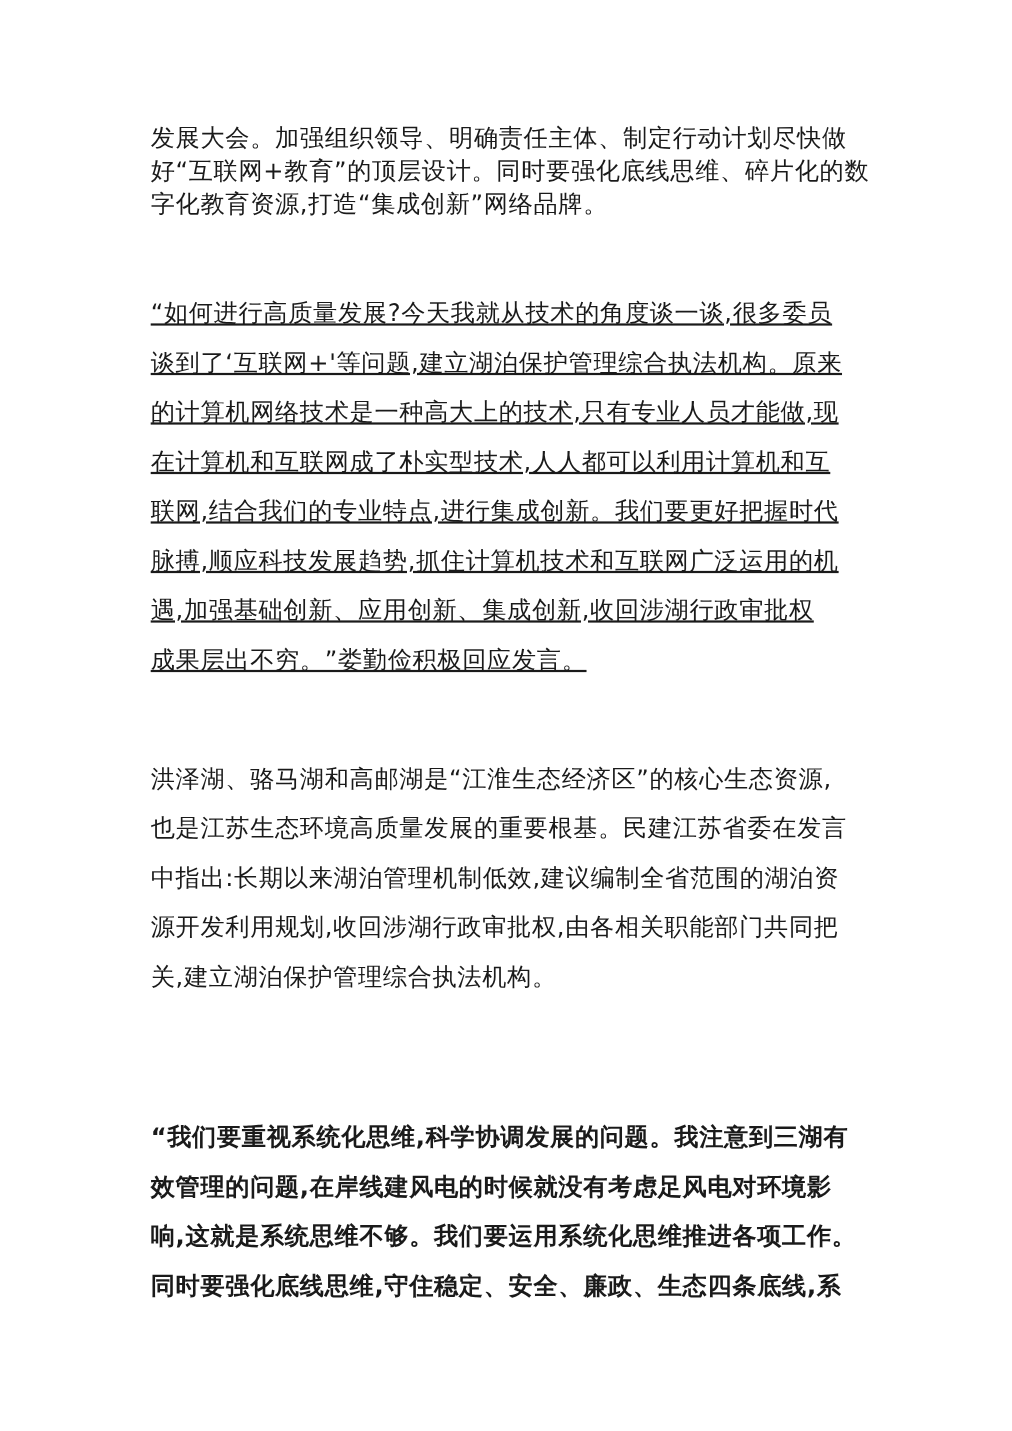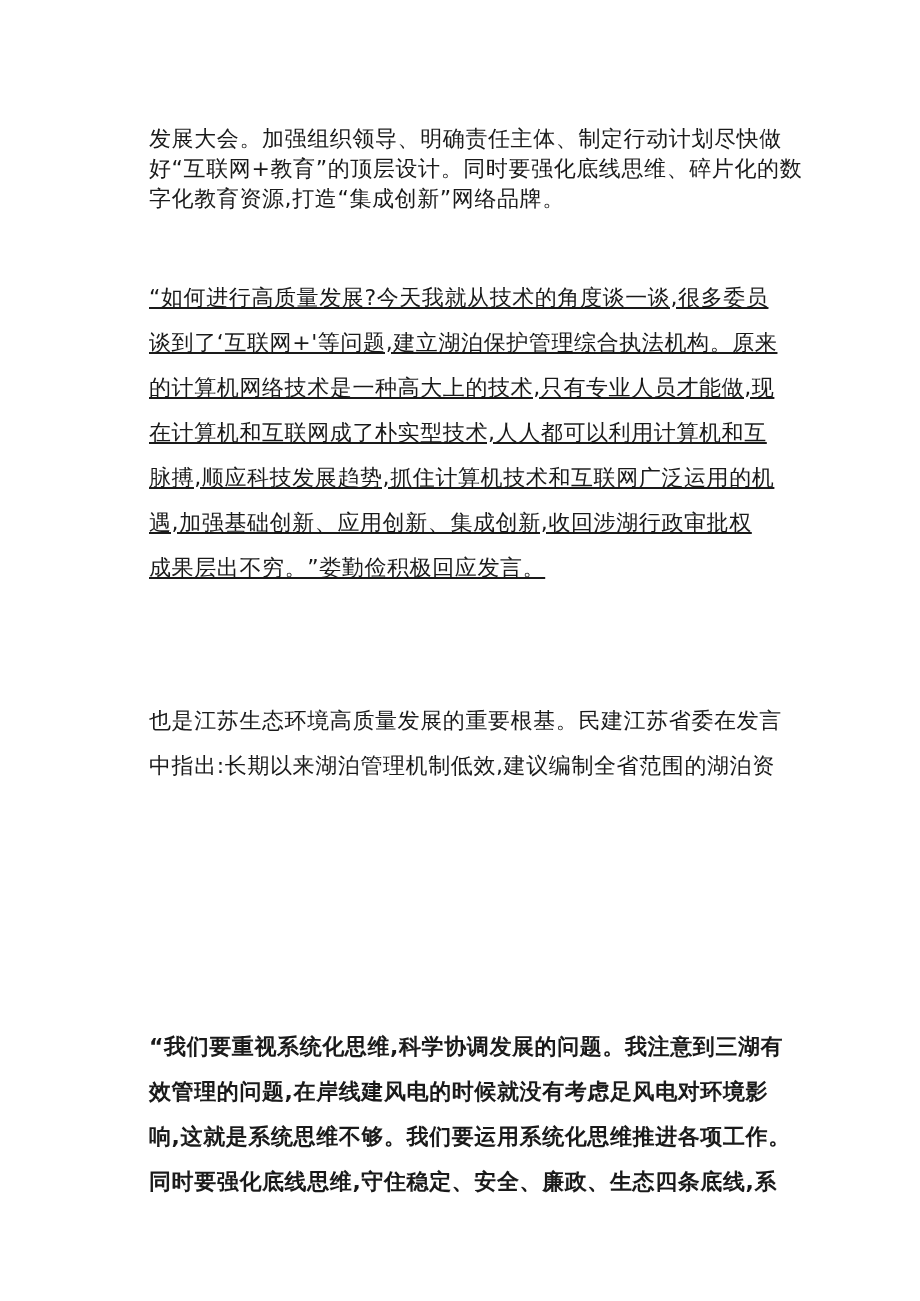--- a/index.html
+++ b/index.html
@@ -1,19 +1,19 @@
 <!DOCTYPE html>
 <html><head>
 <meta charset="utf-8">
 <style>
   html, body { margin: 0; padding: 0; background: #ffffff; }
   body { width: 920px; height: 1301px; position: relative; overflow: hidden;
          font-family: "DejaVu Sans", "Liberation Sans", sans-serif; color: #1a1a1a; }
   .page { position: absolute; left: 137px; top: 0; width: 672px; }
-  .para { position: absolute; left: 0; width: 672px; margin: 12px;
+  .para { position: absolute; left: 0; width: 672px; margin: 0;
           font-size: 22px; letter-spacing: 0.6px; white-space: nowrap; }
   .line { display: block; }
   .p1 { top: 112px; line-height: 30px; }
   .p2 { top: 263px; line-height: 45px; text-decoration: underline; }
   .p3 { top: 686px; line-height: 45px; }
   .p4 { top: 1012px; line-height: 45px; font-weight: bold; }
 </style>
 </head>
 <body>
 
@@ -23,28 +23,32 @@
     <span class="line">发展大会。加强组织领导、明确责任主体、制定行动计划尽快做</span>
     <span class="line">好“互联网+教育”的顶层设计。同时要强化底线思维、碎片化的数</span>
     <span class="line">字化教育资源,打造“集成创新”网络品牌。</span>
   </p>
 
   <p class="para p2">
     <span class="line">“如何进行高质量发展?今天我就从技术的角度谈一谈,很多委员</span>
     <span class="line">谈到了‘互联网+'等问题,建立湖泊保护管理综合执法机构。原来</span>
     <span class="line">的计算机网络技术是一种高大上的技术,只有专业人员才能做,现</span>
     <span class="line">在计算机和互联网成了朴实型技术,人人都可以利用计算机和互</span>
+    <span class="line">联网,结合我们的专业特点,进行集成创新。我们要更好把握时代</span>
     <span class="line">脉搏,顺应科技发展趋势,抓住计算机技术和互联网广泛运用的机</span>
     <span class="line">遇,加强基础创新、应用创新、集成创新,收回涉湖行政审批权</span>
     <span class="line">成果层出不穷。”娄勤俭积极回应发言。</span>
   </p>
 
   <p class="para p3">
+    <span class="line">洪泽湖、骆马湖和高邮湖是“江淮生态经济区”的核心生态资源,</span>
     <span class="line">也是江苏生态环境高质量发展的重要根基。民建江苏省委在发言</span>
     <span class="line">中指出:长期以来湖泊管理机制低效,建议编制全省范围的湖泊资</span>
+    <span class="line">源开发利用规划,收回涉湖行政审批权,由各相关职能部门共同把</span>
+    <span class="line">关,建立湖泊保护管理综合执法机构。</span>
   </p>
 
   <p class="para p4">
     <span class="line">“我们要重视系统化思维,科学协调发展的问题。我注意到三湖有</span>
     <span class="line">效管理的问题,在岸线建风电的时候就没有考虑足风电对环境影</span>
     <span class="line">响,这就是系统思维不够。我们要运用系统化思维推进各项工作。</span>
     <span class="line">同时要强化底线思维,守住稳定、安全、廉政、生态四条底线,系</span>
   </p>
 
 </div>

